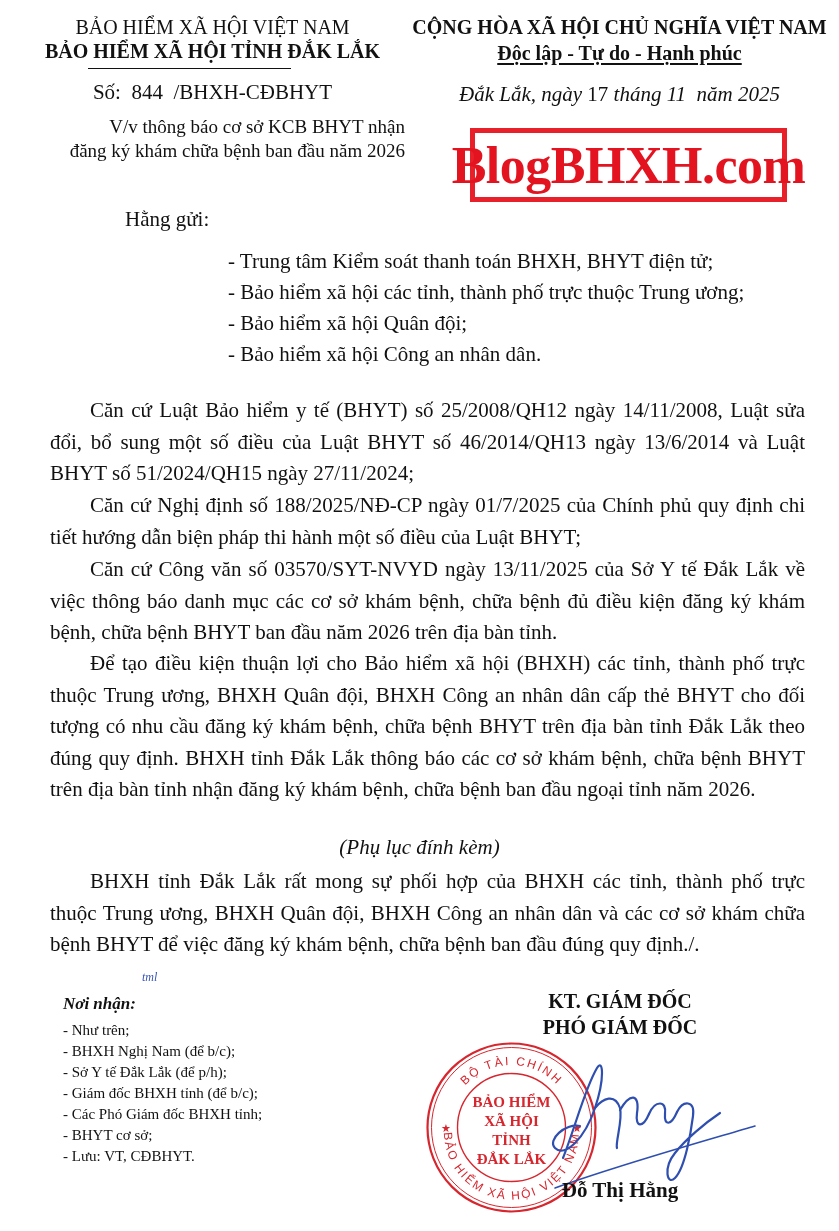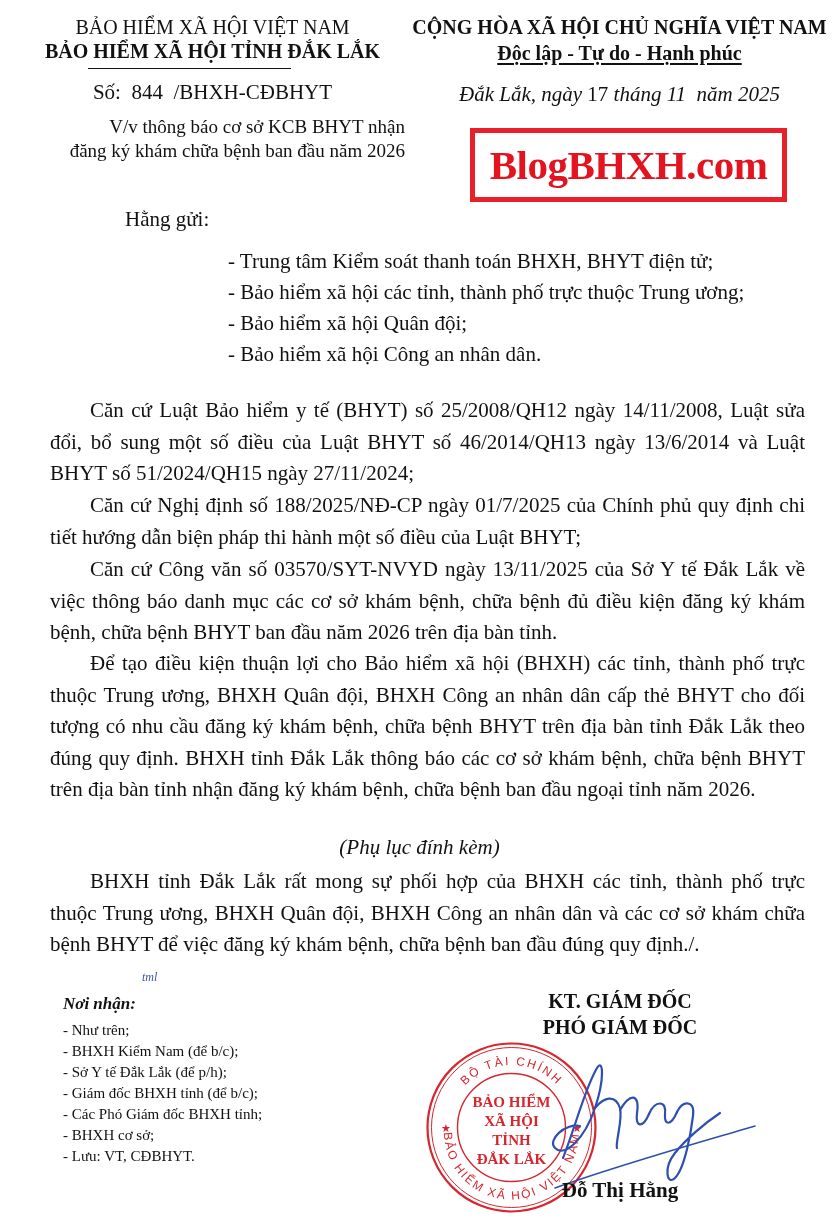--- a/index.html
+++ b/index.html
@@ -33,21 +33,21 @@
     .date-line .num { font-style: normal; }
 
     
     .watermark {
       left: 470px; top: 128px; width: 317px; height: 74px;
       border: 5px solid #e8202a;
       box-sizing: border-box;
       display: flex; align-items: center; justify-content: center;
     }
     .watermark span {
-      color: #e3141f; font-weight: bold; font-size: 41px; letter-spacing: -0.5px; text-align: center;
+      color: #e3141f; font-weight: bold; font-size: 52px; letter-spacing: -0.5px; text-align: center;
     }
 
     
     .greeting { left: 125px; top: 207px; font-size: 21px; }
     .recipients { left: 228px; top: 246px; font-size: 21px; line-height: 31px; }
     .recipients div { white-space: nowrap; }
 
     
     .body-text {
       left: 50px; width: 755px; font-size: 21px; line-height: 31.5px;
@@ -120,25 +120,25 @@
 <div class="abs body-text para2">Căn cứ Nghị định số 188/2025/NĐ-CP ngày 01/7/2025 của Chính phủ quy định chi tiết hướng dẫn biện pháp thi hành một số điều của Luật BHYT;</div>
 <div class="abs body-text para3">Căn cứ Công văn số 03570/SYT-NVYD ngày 13/11/2025 của Sở Y tế Đắk Lắk về việc thông báo danh mục các cơ sở khám bệnh, chữa bệnh đủ điều kiện đăng ký khám bệnh, chữa bệnh BHYT ban đầu năm 2026 trên địa bàn tỉnh.</div>
 <div class="abs body-text para4">Để tạo điều kiện thuận lợi cho Bảo hiểm xã hội (BHXH) các tỉnh, thành phố trực thuộc Trung ương, BHXH Quân đội, BHXH Công an nhân dân cấp thẻ BHYT cho đối tượng có nhu cầu đăng ký khám bệnh, chữa bệnh BHYT trên địa bàn tỉnh Đắk Lắk theo đúng quy định. BHXH tỉnh Đắk Lắk thông báo các cơ sở khám bệnh, chữa bệnh BHYT trên địa bàn tỉnh nhận đăng ký khám bệnh, chữa bệnh ban đầu ngoại tỉnh năm 2026.</div>
 <div class="abs appendix center">(Phụ lục đính kèm)</div>
 <div class="abs body-text para5">BHXH tỉnh Đắk Lắk rất mong sự phối hợp của BHXH các tỉnh, thành phố trực thuộc Trung ương, BHXH Quân đội, BHXH Công an nhân dân và các cơ sở khám chữa bệnh BHYT để việc đăng ký khám bệnh, chữa bệnh ban đầu đúng quy định./.</div>
 <div class="abs initials">tml</div>
 
 <div class="abs receivers-title">Nơi nhận:</div>
 <div class="abs receivers-list">
   <div>- Như trên;</div>
-  <div>- BHXH Kiểm Nam (để b/c);</div>
+  <div>- BHXH Nghị Nam (để b/c);</div>
   <div>- Sở Y tế Đắk Lắk (để p/h);</div>
   <div>- Giám đốc BHXH tỉnh (để b/c);</div>
   <div>- Các Phó Giám đốc BHXH tỉnh;</div>
-  <div>- BHXH cơ sở;</div>
+  <div>- BHYT cơ sở;</div>
   <div>- Lưu: VT, CĐBHYT.</div>
 </div>
 
 <div class="abs sign-title1 center">KT. GIÁM ĐỐC</div>
 <div class="abs sign-title2 center">PHÓ GIÁM ĐỐC</div>
 
 <svg class="abs stamp" viewBox="0 0 175 175" xmlns="http://www.w3.org/2000/svg">
   <defs>
     <path id="arcTop" d="M 25 87.5 A 62.5 62.5 0 0 1 150 87.5"></path>
     <path id="arcBottom" d="M 20 92 A 67.5 67.5 0 0 0 155 92"></path>

